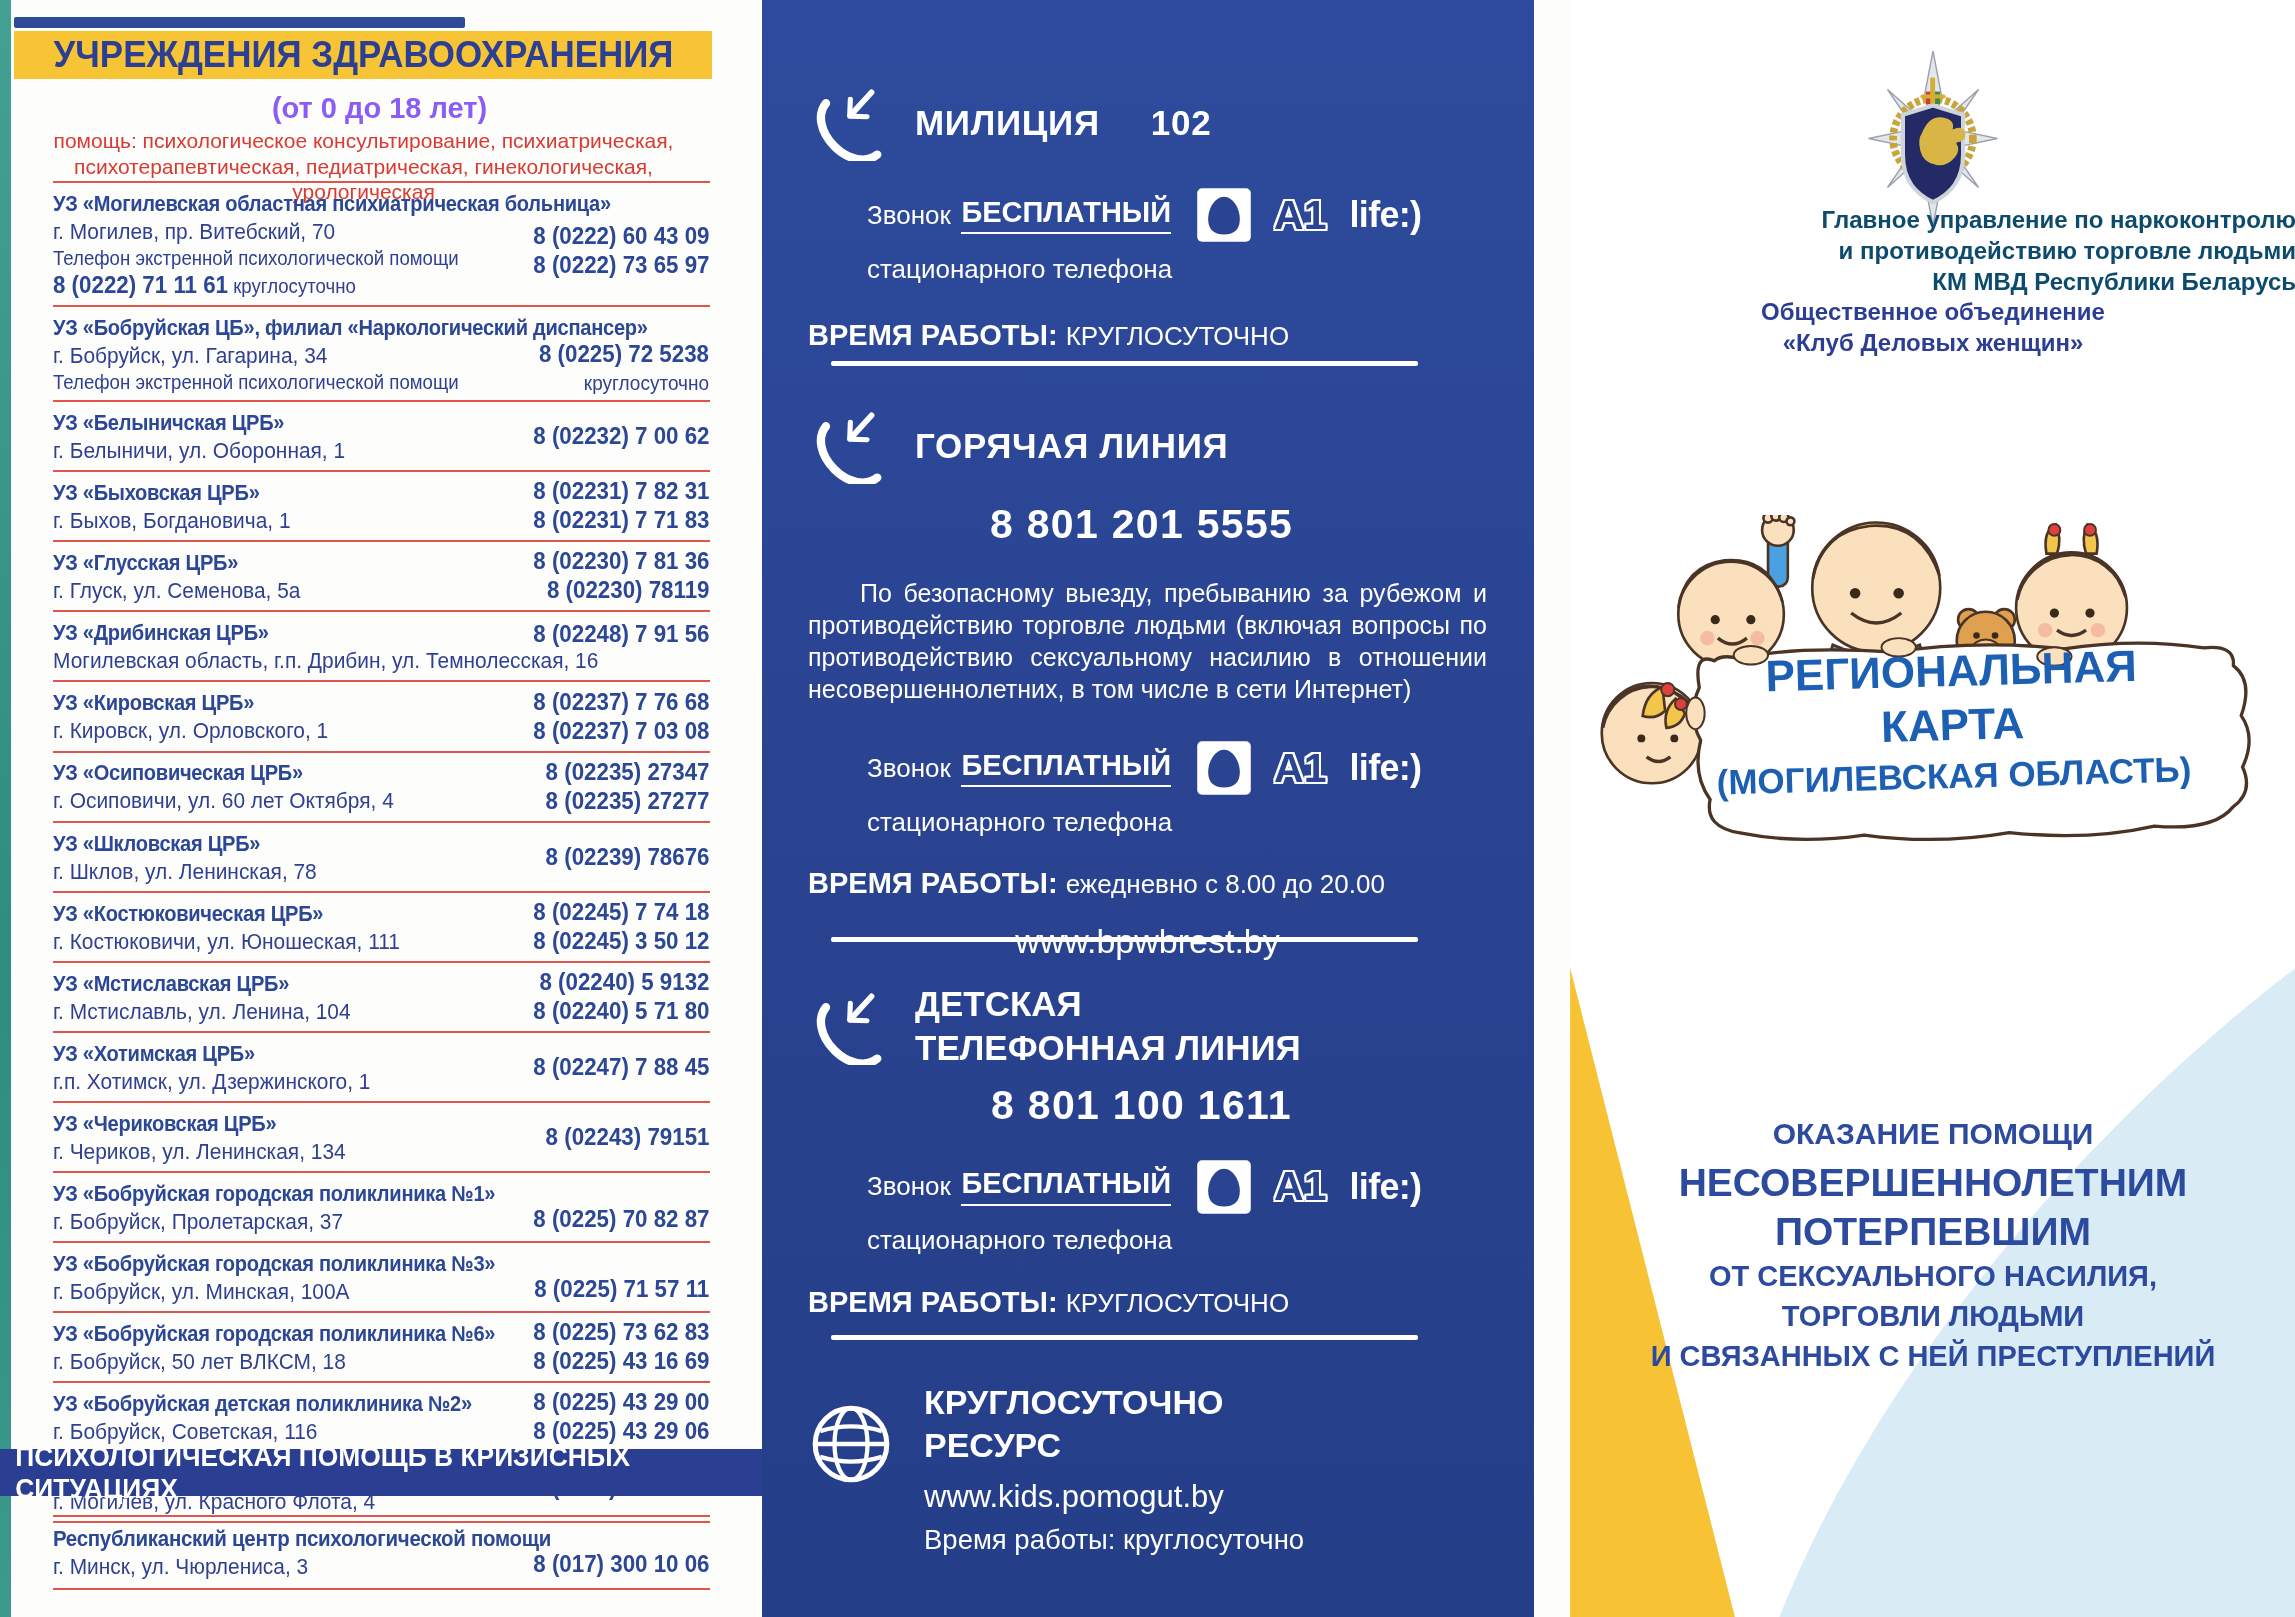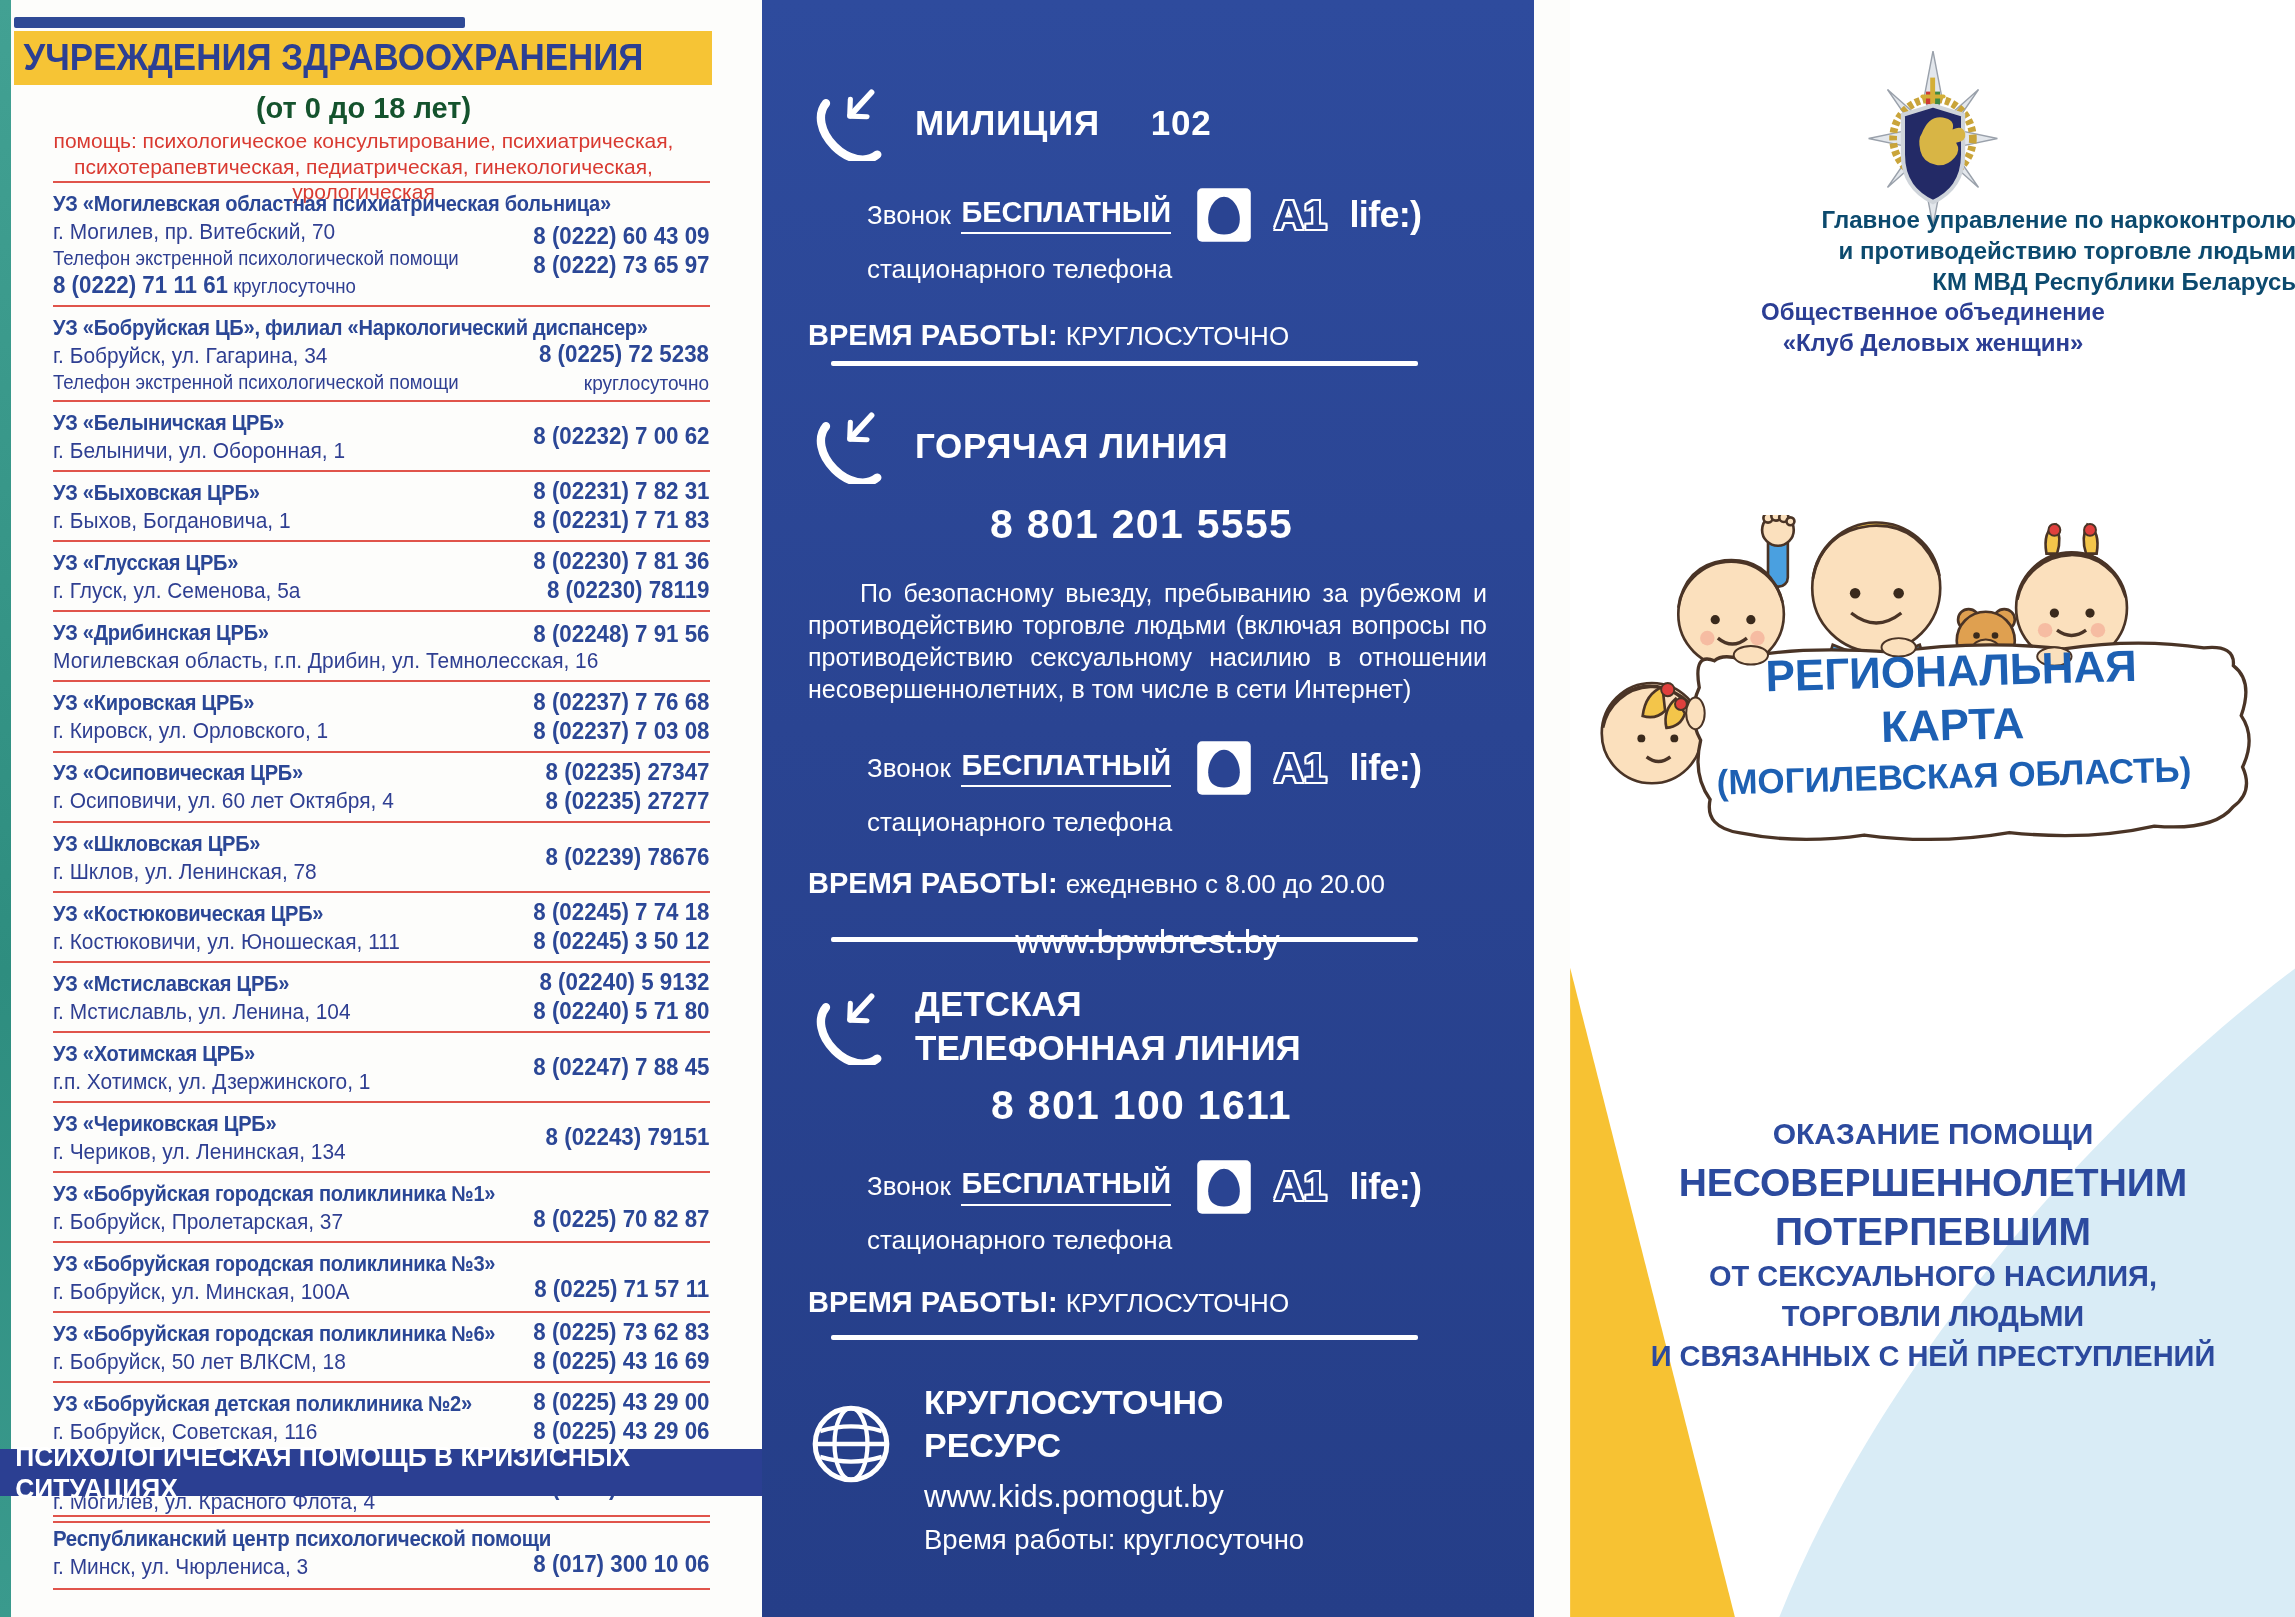--- a/index.html
+++ b/index.html
@@ -4,25 +4,25 @@
 <style>
   html,body{margin:0;padding:0;background:#888;}
   .page{position:relative;width:2295px;height:1617px;background:#fdfdfb;overflow:hidden;
         font-family:"Liberation Sans",sans-serif;}
   
   .strip-teal{position:absolute;left:0;top:0;width:10.5px;height:1617px;
               background:linear-gradient(180deg,#42a193,#2e8d7f 60%,#3a9a8d);}
   .strip-topblue{position:absolute;left:14.4px;top:17px;width:451px;height:10.5px;background:#2f4a96;border-radius:2px;}
   
   .panel-left{position:absolute;left:10.5px;top:0;width:751px;height:1617px;background:transparent;}
-  .yellow-band{position:absolute;left:3.9px;top:31px;width:698px;height:54px;background:#f6c435;
-               display:flex;align-items:center;}
+  .yellow-band{position:absolute;left:3.9px;top:31px;width:698px;height:48px;background:#f6c435;
+               display:flex;align-items:center;justify-content:center;}
   .yellow-band h1{margin:0;font-size:36px;font-weight:700;color:#2c3f92;letter-spacing:0;transform:scaleX(.97);}
-  .age-note{position:absolute;left:0;top:92px;width:706px;text-align:center;
-            color:#14532d;font-size:29px;font-weight:700;}
+  .age-note{position:absolute;left:16px;top:92px;width:706px;text-align:center;
+            color:#8b5cf6;font-size:29px;font-weight:700;}
   .services-note{position:absolute;left:26px;top:128px;width:654px;text-align:center;
                  color:#d93a31;font-size:21px;line-height:25.5px;font-weight:500;}
   .entries{position:absolute;left:42px;top:181px;width:657px;border-top:2px solid #e0544b;}
   .entry{position:relative;padding:5.9px 0 5.2px;border-bottom:2px solid #e0544b;}
   .e-name{font-size:21.6px;font-weight:700;color:#2b4796;white-space:nowrap;line-height:29px;
           letter-spacing:-0.3px;transform:scaleX(.93);transform-origin:left center;}
   .e-l{font-size:22px;color:#2f3f92;line-height:28px;white-space:nowrap;
        transform:scaleX(.95);transform-origin:left center;}
   .e-l.note{font-size:19.6px;line-height:25px;}
   .e-l.phone .inph{font-weight:600;color:#2b4796;font-size:23.5px;}

